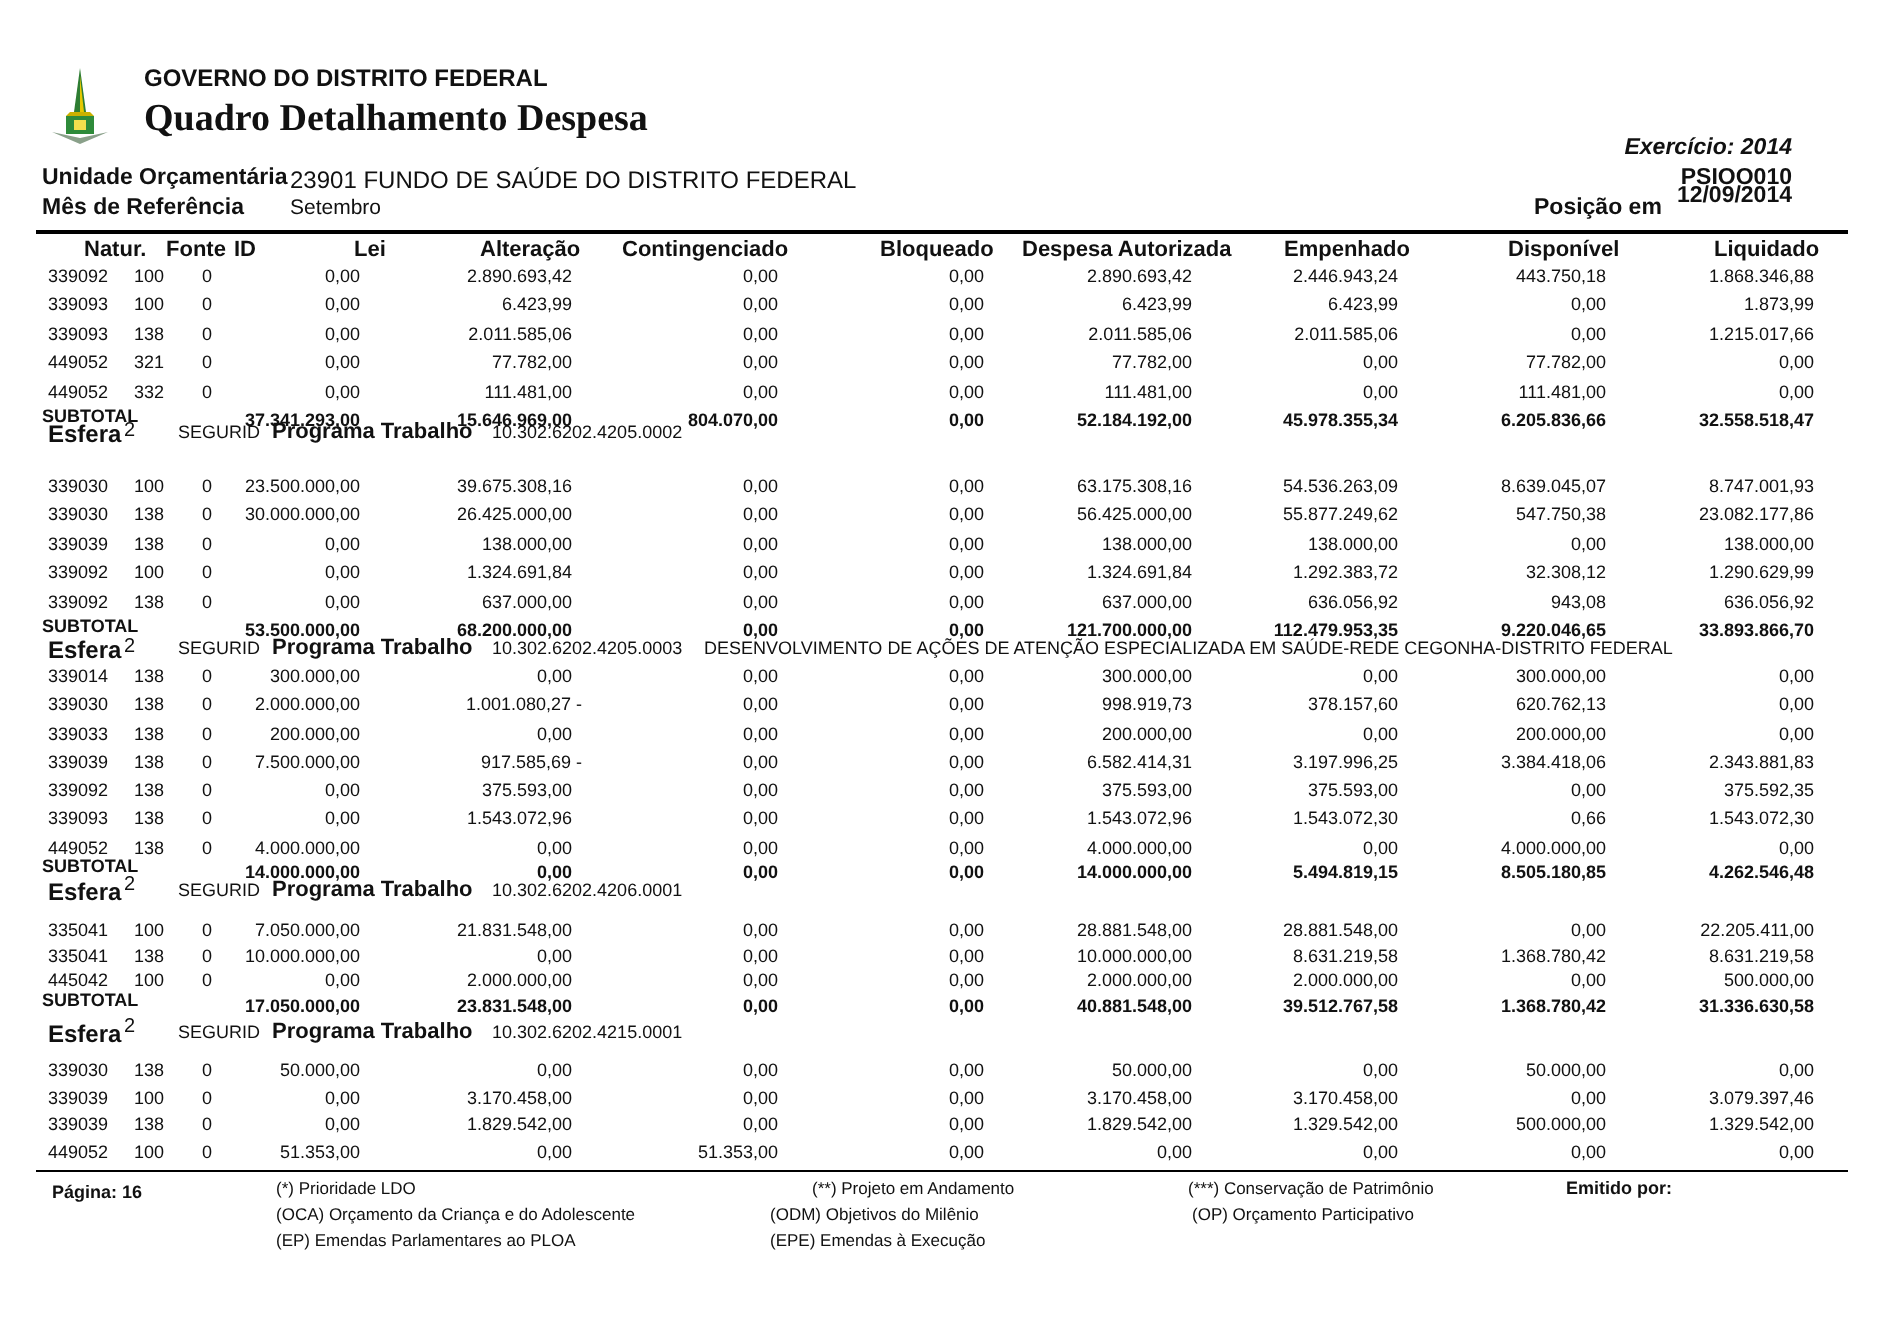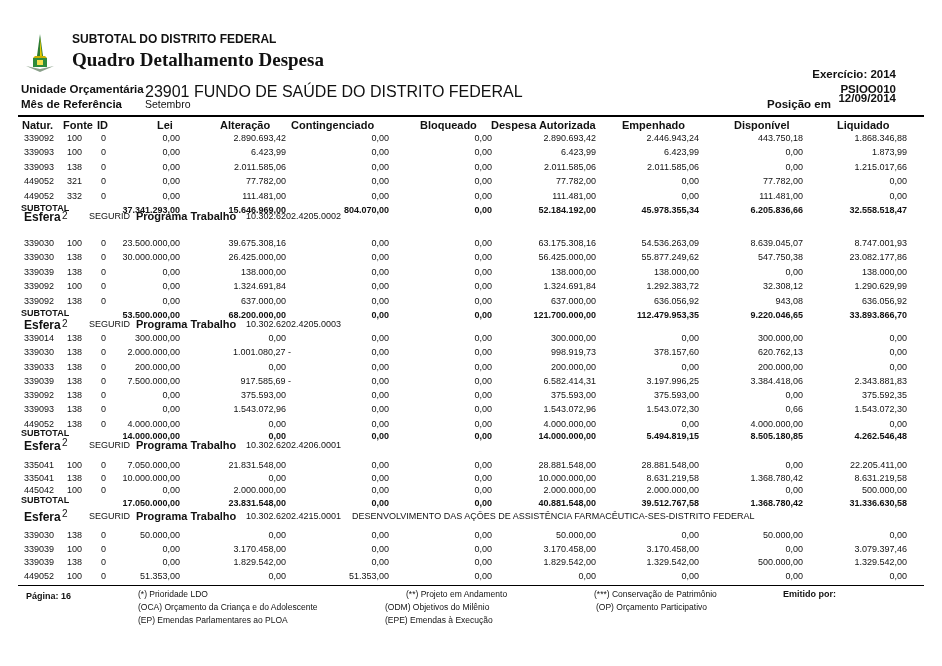--- a/index.html
+++ b/index.html
@@ -2,24 +2,24 @@
 <html><head>
 <meta charset="utf-8">
 <style>
   html, body { margin:0; padding:0; background:#fff; }
   body { width:942px; height:666px; position:relative; overflow:hidden; font-family:"Liberation Sans", sans-serif; color:#111; }
   .abs { position:absolute; white-space:nowrap; }
   .logo { position:absolute; left:24px; top:32px; width:32px; height:42px; }
   .gov { left:72px; top:32px; font-size:12px; font-weight:bold; }
   .title { left:72px; top:49px; font-family:"Liberation Serif", serif; font-size:19px; font-weight:bold; }
   .lbl-b { font-weight:bold; font-size:11.5px; }
-  .txt { font-size:16px; }
+  .txt { font-size:12px; }
   .hr { position:absolute; left:18px; right:18px; height:0; border-top:2px solid #000; }
   .colhdr { position:absolute; top:119px; left:0; width:942px; height:14px; font-size:11px; font-weight:bold; }
-  .colhdr span { position:absolute; white-space:nowrap; }
+  .colhdr span { position:absolute; white-space:nowrap;margin-left:20px; }
   .rows { position:absolute; left:0; width:942px; font-size:9px; }
   .row { position:relative; height:14.4px; }
   .row span { position:absolute; white-space:nowrap; top:1px; }
   .row.sub { font-weight:bold; }
   .c-nat { left:24px; }
   .c-fon { left:67px; }
   .c-id { left:101px; }
   .r { text-align:right; }
   .c-lei { right:762px; }
   .c-alt { right:656px; }
@@ -46,29 +46,29 @@
 <div class="logo">
   <svg width="32" height="42" viewBox="0 0 32 42">
     <polygon points="16,2 19,24 13,24" fill="#2e7d32"></polygon>
     <polygon points="16,6 18,24 16,24" fill="#e6c800"></polygon>
     <polygon points="9,26 23,26 23,35 9,35" fill="#2e8b3a"></polygon>
     <polygon points="13,28 19,28 19,33 13,33" fill="#f4e04d"></polygon>
     <polygon points="2,34 16,40 30,34 16,37" fill="#8aa08a"></polygon>
     <polygon points="11,24 21,24 23,26 9,26" fill="#c9b100"></polygon>
   </svg>
 </div>
-<div class="abs gov">SUBTOTAL DO DISTRITO FEDERAL</div>
+<div class="abs gov">GOVERNO DO DISTRITO FEDERAL</div>
 <div class="abs title">Quadro Detalhamento Despesa</div>
 
 <div class="abs lbl-b" style="left:21px;top:83px;">Unidade Orçamentária</div>
 <div class="abs txt" style="left:145px;top:83px;">23901  FUNDO DE SAÚDE DO DISTRITO FEDERAL</div>
 <div class="abs lbl-b" style="left:21px;top:98px;">Mês de Referência</div>
 <div class="abs txt" style="left:145px;top:98px;font-size:10.5px;">Setembro</div>
 
-<div class="abs lbl-b" style="right:46px;top:68px;">Exercício: 2014</div>
+<div class="abs lbl-b" style="right:46px;top:68px;font-style:italic;">Exercício: 2014</div>
 <div class="abs lbl-b" style="right:46px;top:83px;">PSIOO010</div>
 <div class="abs lbl-b" style="left:767px;top:98px;">Posição em</div>
 <div class="abs lbl-b" style="right:46px;top:92px;">12/09/2014</div>
 
 <div class="hr" style="top:115px;"></div>
 
 <div class="colhdr">
   <span style="left:22px;">Natur.</span>
   <span style="left:63px;">Fonte</span>
   <span style="left:97px;">ID</span>
@@ -247,20 +247,21 @@
   </div>
 </div>
 
 <div class="rows" style="top:318px;">
   <div class="esfera" style="height:14px;">
     <span class="esf-lbl">Esfera</span>
     <span class="esf-num">2</span>
     <span class="esf-seg">SEGURID</span>
     <span class="esf-prog">Programa Trabalho</span>
     <span class="esf-code">10.302.6202.4205.0003</span>
+    <span class="esf-desc">DESENVOLVIMENTO DE AÇÕES DE ATENÇÃO ESPECIALIZADA EM SAÚDE-REDE CEGONHA-DISTRITO FEDERAL</span>
   </div>
   <div class="row" style="height:14.3px;">
     <span class="c-nat">339014</span>
       <span class="c-fon">138</span>
       <span class="c-id">0</span>
       <span class="c-lei r">300.000,00</span>
       <span class="c-alt r">0,00</span>
       <span class="c-con r">0,00</span>
       <span class="c-blo r">0,00</span>
       <span class="c-des r">300.000,00</span>
@@ -419,21 +420,20 @@
   </div>
 </div>
 
 <div class="rows" style="top:510px;">
   <div class="esfera" style="height:19px;">
     <span class="esf-lbl">Esfera</span>
     <span class="esf-num" style="top:-2px;">2</span>
     <span class="esf-seg">SEGURID</span>
     <span class="esf-prog">Programa Trabalho</span>
     <span class="esf-code">10.302.6202.4215.0001</span>
-    <span class="esf-desc">DESENVOLVIMENTO DAS AÇÕES DE ASSISTÊNCIA FARMACÊUTICA-SES-DISTRITO FEDERAL</span>
   </div>
   <div class="row" style="height:13.6px;">
     <span class="c-nat">339030</span>
       <span class="c-fon">138</span>
       <span class="c-id">0</span>
       <span class="c-lei r">50.000,00</span>
       <span class="c-alt r">0,00</span>
       <span class="c-con r">0,00</span>
       <span class="c-blo r">0,00</span>
       <span class="c-des r">50.000,00</span>

